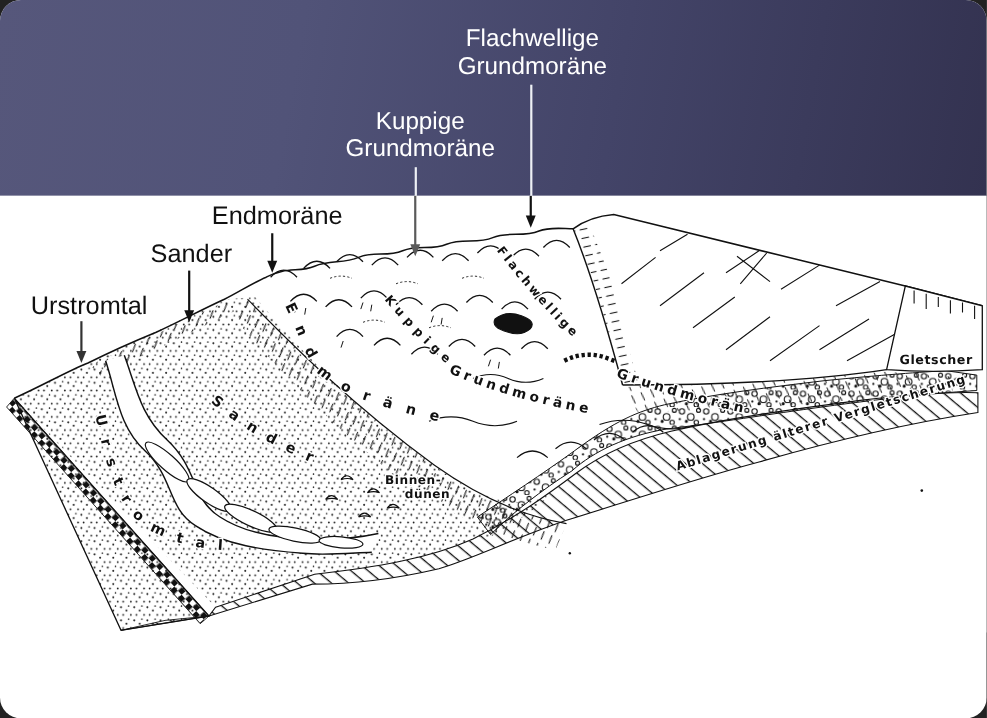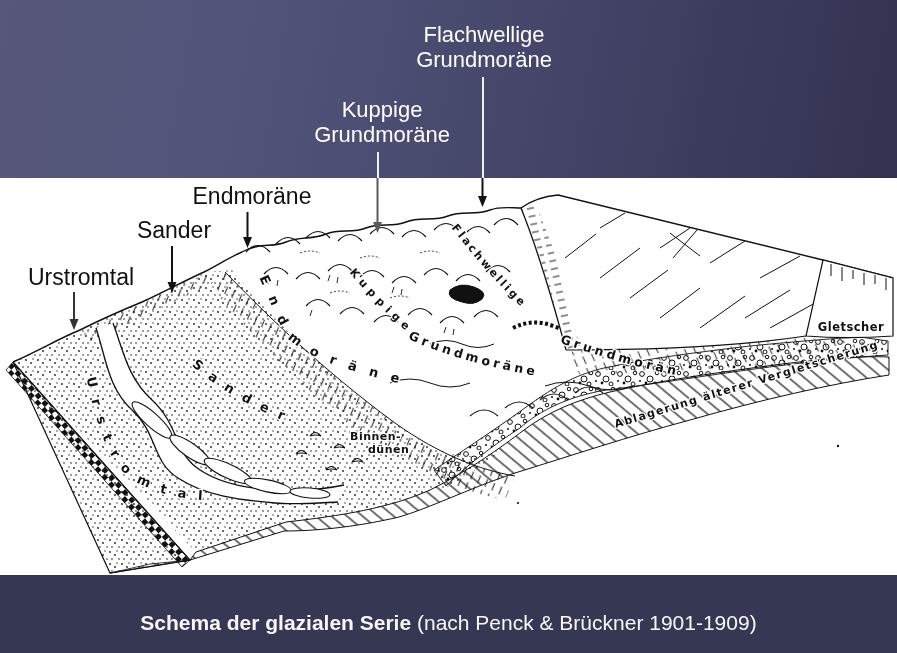--- a/index.html
+++ b/index.html
@@ -1,17 +1,17 @@
 <!DOCTYPE html>
 <html><head>
 <meta charset="utf-8">
 <style>
   html,body{margin:0;padding:0;background:#222;}
   .slide{position:relative;width:897px;height:653px;overflow:hidden;background:#ffffff;
-         font-family:"Liberation Sans",sans-serif;}
+         font-family:"Liberation Sans",sans-serif;border-radius:19px;}
   
   .top-band{position:absolute;left:0;top:0;width:897px;height:178px;
             background:linear-gradient(100deg,#56577b 0%,#515378 30%,#434468 62%,#333250 100%);}
   .callout{position:absolute;color:#ffffff;font-size:22px;line-height:25px;text-align:center;
            transform:translateX(-50%);white-space:nowrap;}
   .callout-flach{left:484px;top:22px;}
   .callout-kupp{left:382px;top:97px;}
   .stem{position:absolute;width:2px;background:#eef0f5;}
   .stem-flach{left:482px;top:77px;height:101px;}
   .stem-kupp{left:377px;top:152px;height:26px;}
@@ -249,17 +249,14 @@
         <polygon points="377.5,55 373,44 382,44" fill="#5a5a5a"></polygon>
       </g>
       <g>
         <line x1="482.5" y1="0" x2="482.5" y2="20" stroke="#111" stroke-width="2"></line>
         <polygon points="482.5,29 478,18 487,18" fill="#111"></polygon>
       </g>
     </g>
   </svg>
   </div>
 
-  <div class="bottom-band">
-    <div class="caption"><span class="cap-b">Schema der glazialen Serie</span><span> (nach Penck &amp; Brückner 1901-1909)</span></div>
-  </div>
 
 </div>
 
 </body></html>

